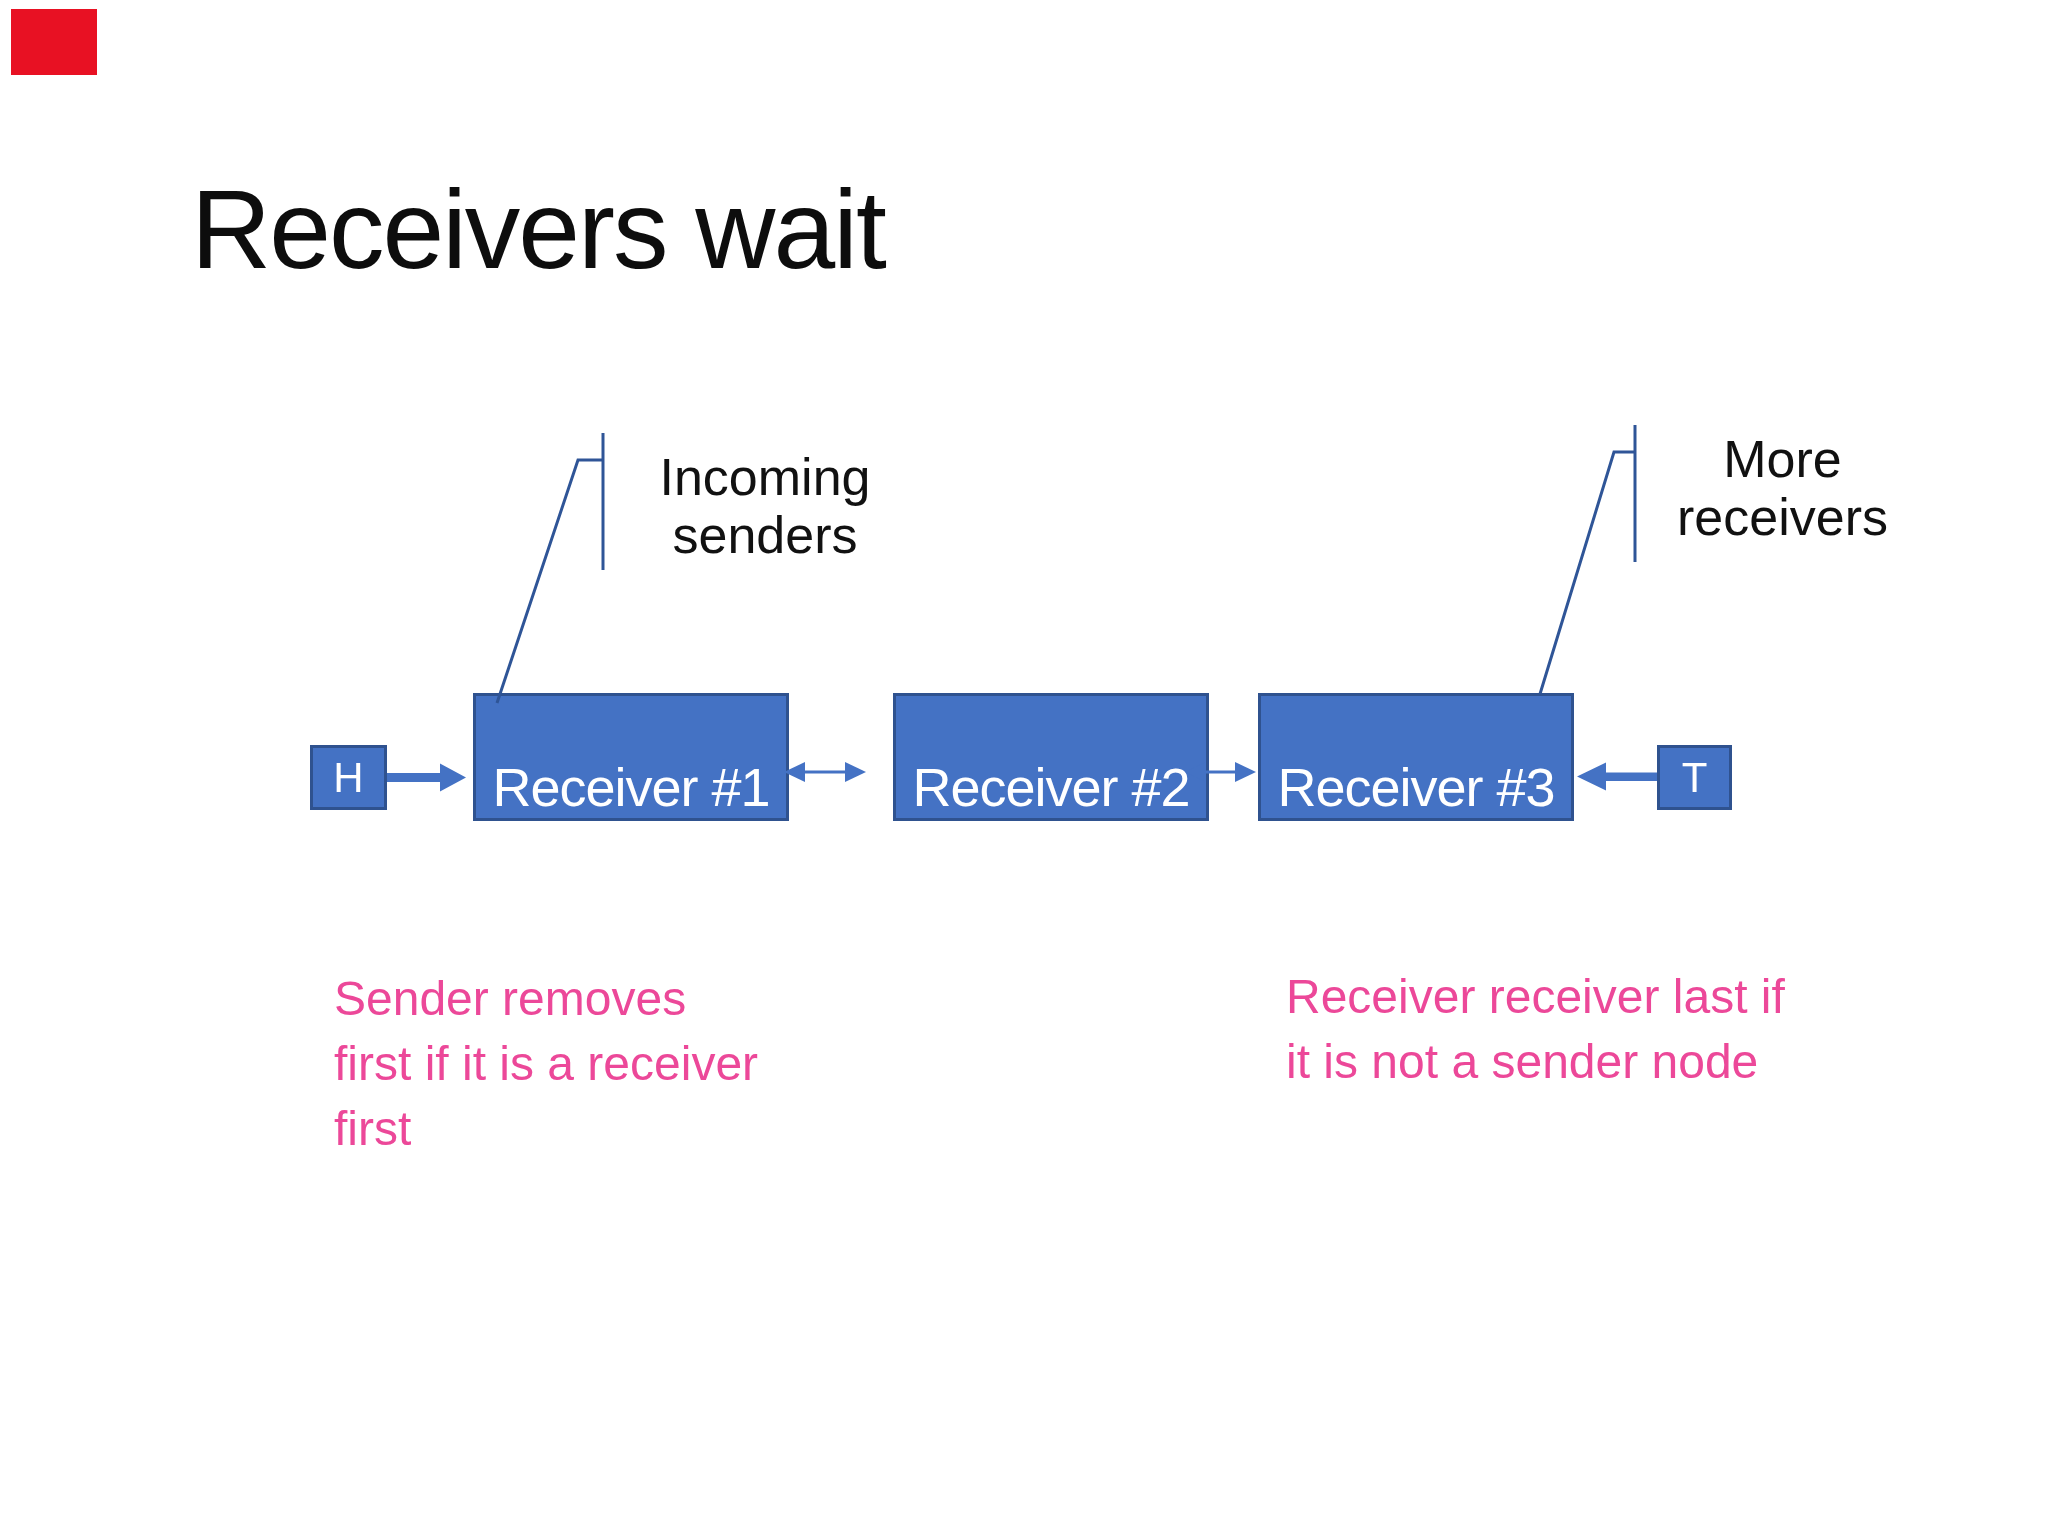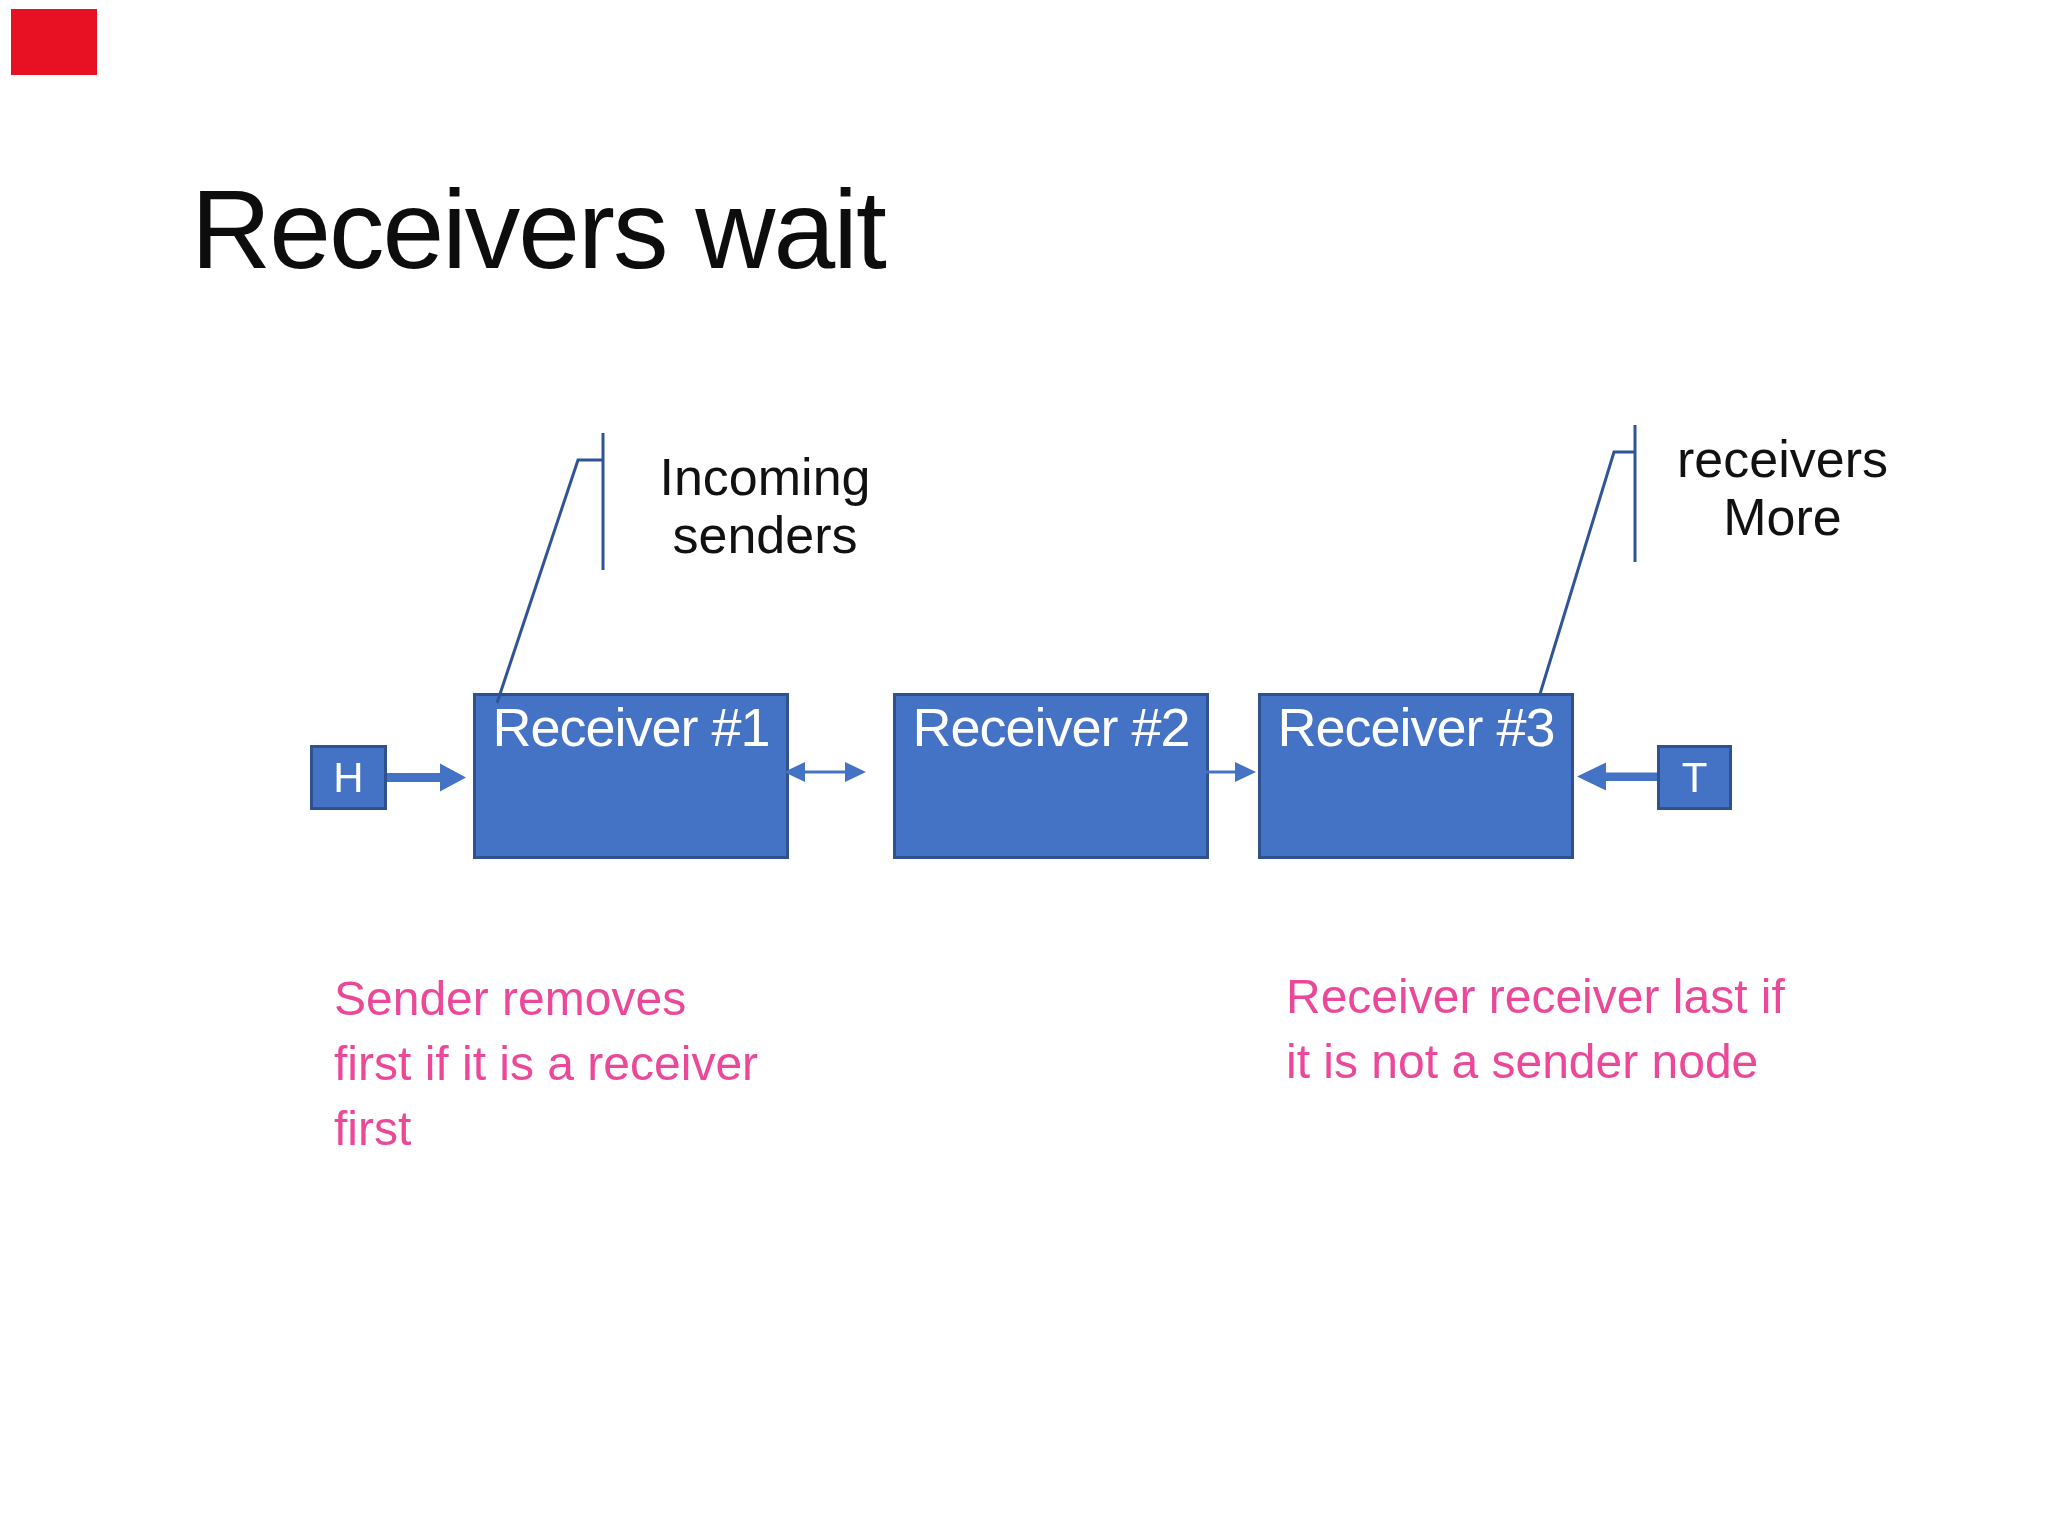--- a/index.html
+++ b/index.html
@@ -26,26 +26,26 @@
     font-weight: 400;
     letter-spacing: -2px;
     line-height: 1;
     color: #0d0d0d;
     white-space: nowrap;
     text-align: right;
   }
   .node {
     position: absolute;
     top: 693px;
-    width: 316px; height: 166px;
+    width: 316px; height: 128px;
     background: #4472C4;
     border: 3px solid #2F528F;
     box-sizing: border-box;
     display: flex;
-    align-items: flex-start;
+    align-items: flex-end;
     justify-content: center;
   }
   .node .node-label {
     color: #ffffff;
     font-size: 54px;
     letter-spacing: -1px;
     white-space: nowrap;
   }
   .node1 { left: 473px; }
   .node2 { left: 893px; }
@@ -116,22 +116,22 @@
   </div>
   <div class="pointer tail-box">
     <span class="pointer-label">T</span>
   </div>
 
   <div class="callout-label incoming-label">
     <div>Incoming</div>
     <div>senders</div>
   </div>
   <div class="callout-label more-label">
+    <div>More</div>
     <div>receivers</div>
-    <div>More</div>
   </div>
 
   <div class="note note-left">
     <div>Sender removes</div>
     <div>first if it is a receiver</div>
     <div>first</div>
   </div>
   <div class="note note-right">
     <div>Receiver receiver last if</div>
     <div>it is not a sender node</div>

